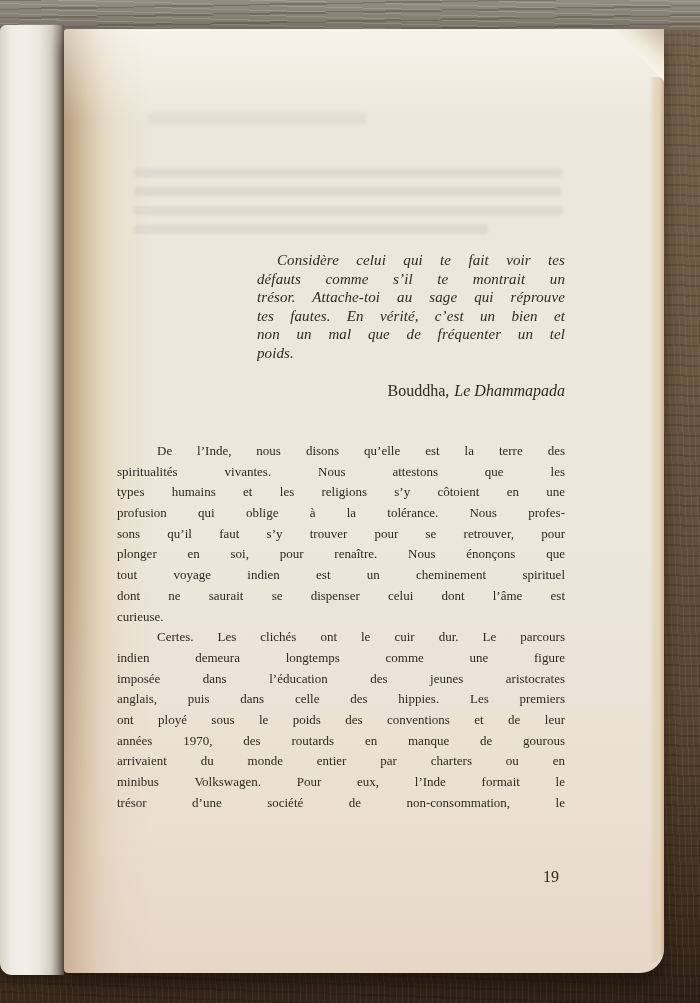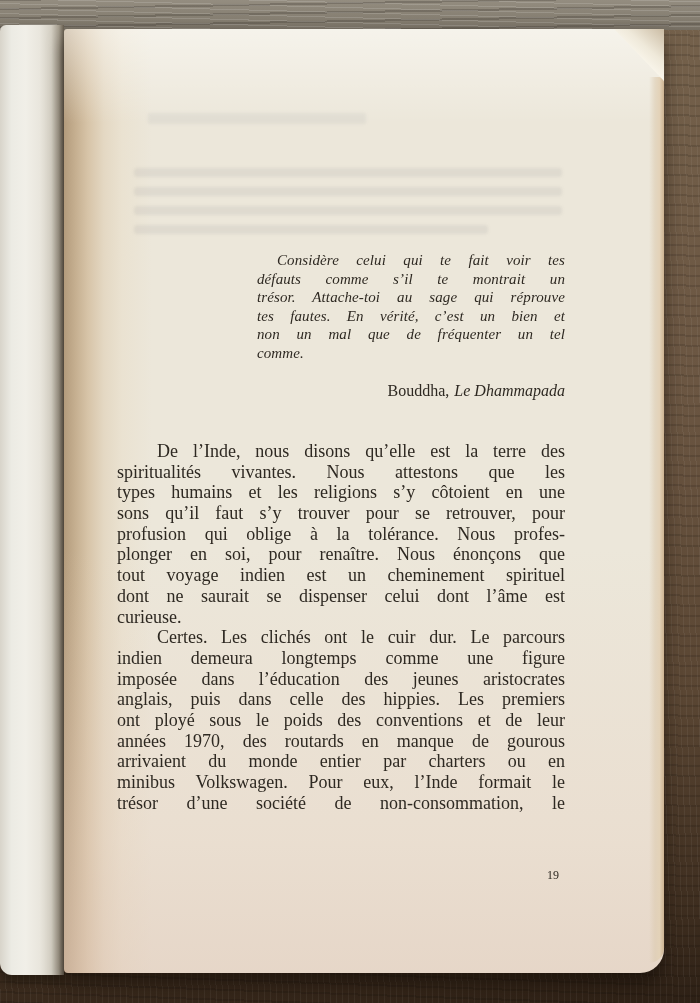--- a/index.html
+++ b/index.html
@@ -60,26 +60,26 @@
     font-style:italic;font-size:15px;line-height:18.6px;letter-spacing:0.1px;}
   .epigraph .line{height:18.6px;overflow:hidden;text-align:justify;text-align-last:justify;}
   .epigraph .first-line{text-indent:20px;}
   .flush-last .last-line{text-align-last:left;}
 
   .attribution{position:absolute;left:257px;top:382px;width:308px;
     text-align:right;font-size:16px;}
   .attribution .work{font-style:italic;margin-left:5px;}
 
   .body-text{position:absolute;left:117px;top:441px;width:448px;
-    font-size:18px;line-height:20.7px;}
+    font-size:13px;line-height:20.7px;}
   .paragraph .line{height:20.7px;overflow:hidden;text-align:justify;text-align-last:justify;}
   .paragraph .first-line{text-indent:40px;}
 
   .page-number{position:absolute;left:523px;top:868px;width:36px;
-    text-align:right;font-size:12px;}
+    text-align:right;font-size:16px;}
 </style>
 </head>
 <body>
 
 <div class="scene">
 
   <div class="wood-top"></div>
   <div class="wood-main"></div>
 
   <div class="left-pages"></div>
@@ -93,34 +93,34 @@
     <div class="page-edge-right"></div>
     <div class="corner-fold"></div>
   </div>
 
   <div class="epigraph printed flush-last">
       <div class="line first-line">Considère celui qui te fait voir tes</div>
       <div class="line">défauts comme s’il te montrait un</div>
       <div class="line">trésor. Attache-toi au sage qui réprouve</div>
       <div class="line">tes fautes. En vérité, c’est un bien et</div>
       <div class="line">non un mal que de fréquenter un tel</div>
-      <div class="line last-line">comme.</div>
+      <div class="line last-line">poids.</div>
     </div>
 
   <div class="attribution printed">
     <span class="author">Bouddha,</span><span class="work">Le Dhammapada</span>
   </div>
 
   <div class="body-text printed">
     <div class="paragraph flush-last">
         <div class="line first-line">De l’Inde, nous disons qu’elle est la terre des</div>
         <div class="line">spiritualités vivantes. Nous attestons que les</div>
         <div class="line">types humains et les religions s’y côtoient en une</div>
+        <div class="line">profusion qui oblige à la tolérance. Nous profes-</div>
         <div class="line">sons qu’il faut s’y trouver pour se retrouver, pour</div>
-        <div class="line">profusion qui oblige à la tolérance. Nous profes-</div>
         <div class="line">plonger en soi, pour renaître. Nous énonçons que</div>
         <div class="line">tout voyage indien est un cheminement spirituel</div>
         <div class="line">dont ne saurait se dispenser celui dont l’âme est</div>
         <div class="line last-line">curieuse.</div>
       </div>
     <div class="paragraph">
         <div class="line first-line">Certes. Les clichés ont le cuir dur. Le parcours</div>
         <div class="line">indien demeura longtemps comme une figure</div>
         <div class="line">imposée dans l’éducation des jeunes aristocrates</div>
         <div class="line">anglais, puis dans celle des hippies. Les premiers</div>

